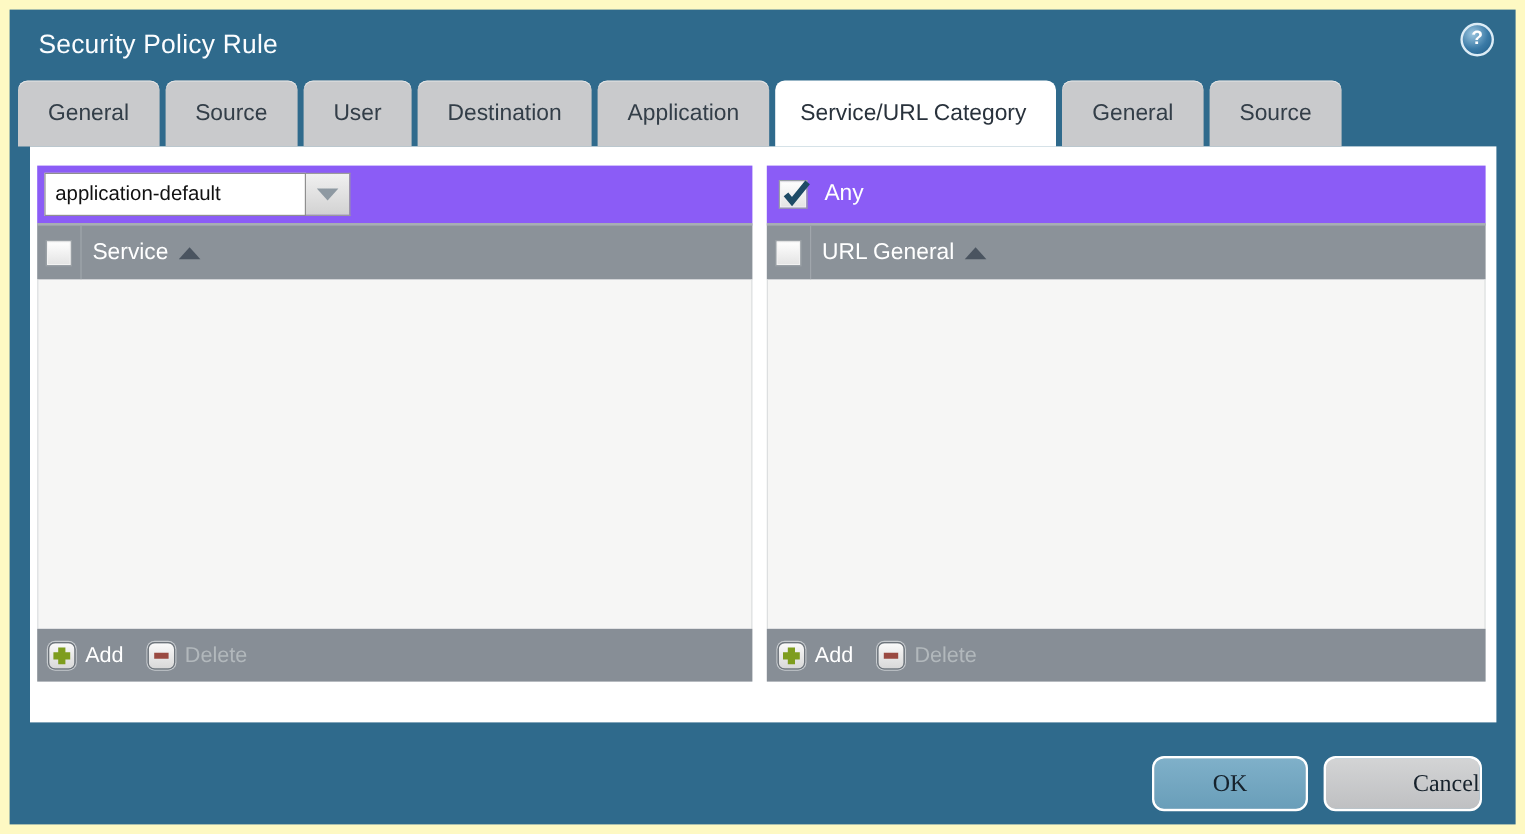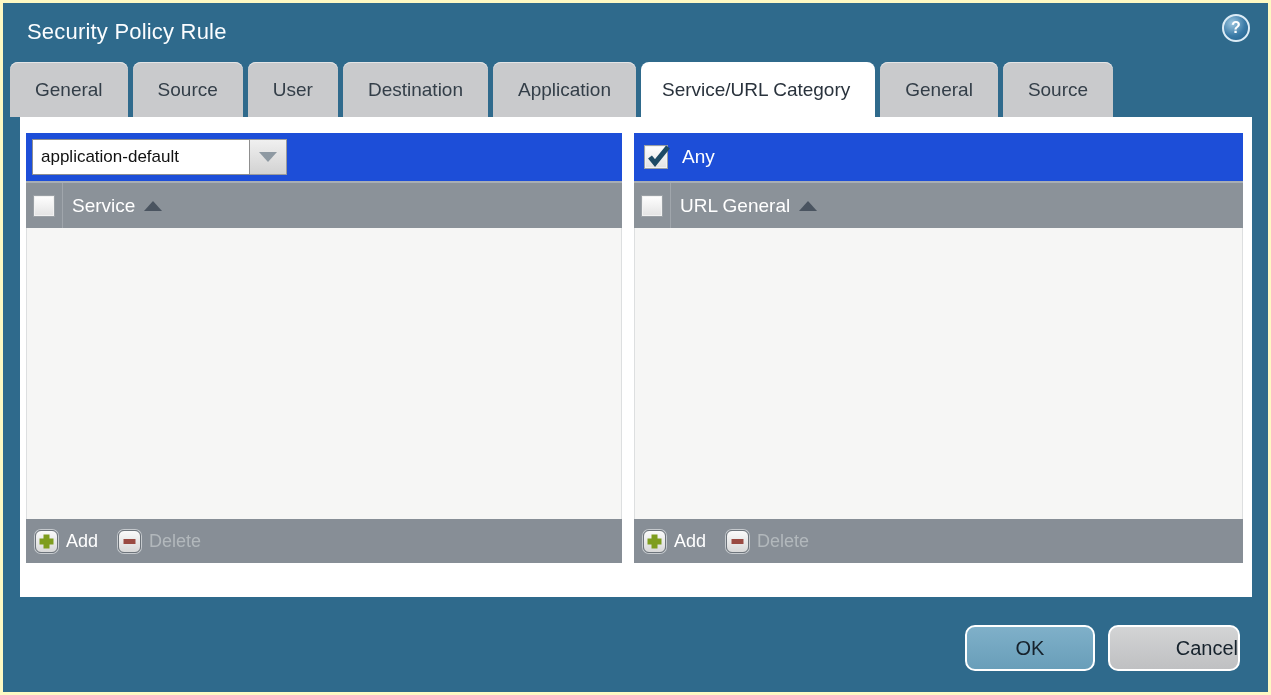--- a/index.html
+++ b/index.html
@@ -3,21 +3,21 @@
 <meta charset="utf-8">
 <style>
   * { box-sizing: border-box; margin: 0; padding: 0; }
   html,body { background:#0e0e0e; }
   body { font-family: "Liberation Sans", sans-serif; }
 
   .window {
     position: relative;
     width: 1271px; height: 695px;
     background: #2F6A8C;
-    border: 3px solid #fef9c3;
+    border: 8px solid #fef9c3;
     overflow: hidden;
   }
 
   
   .titlebar { position: relative; height: 59px; }
   .titlebar .title {
     position: absolute; left: 24px; top: 16px;
     color: #fbfdff; font-size: 22px; font-weight: 400; letter-spacing: .2px;
   }
   .help-icon {
@@ -51,21 +51,21 @@
     height: 480px;
     background: #FFFFFF;
     padding: 16px 9px 0 6px;
     display: flex; gap: 12px;
   }
   .panel { display: flex; flex-direction: column; height: 430px; }
   .panel.left  { width: 596px; }
   .panel.right { flex: 1; }
 
   .panel-topbar {
-    height: 48px; background: #1d4ed8;
+    height: 48px; background: #8b5cf6;
     display: flex; align-items: center; padding-left: 6px;
     flex: none;
   }
   .panel-colheader {
     height: 47px; background: #8B9299;
     border-top: 2px solid #A8AEB4;
     display: flex; align-items: center;
     color: #ffffff; font-size: 19px;
     flex: none;
   }
@@ -151,21 +151,21 @@
   .any-row { display: flex; align-items: center; gap: 14px; padding-left: 4px; color: #ffffff; font-size: 19px; }
 
   
   .btnbar {
     display: flex; justify-content: flex-end; gap: 13px;
     padding-right: 28px; margin-top: 28px;
   }
   .dlg-btn {
     height: 46px; border-radius: 10px;
     border: 2px solid #ffffff;
-    font-family: Liberation Sans, sans-serif;
+    font-family: Liberation Serif, serif;
     font-size: 20px; color: #16222c;
     cursor: pointer;
   }
   .dlg-btn.ok { width: 130px; background: linear-gradient(#7FB0C9, #699EB9); }
   .dlg-btn.cancel { width: 132px; background: linear-gradient(#D3D4D5, #BFC0C2); text-align: right; }
 </style>
 </head>
 <body>
 
 <div class="window">

